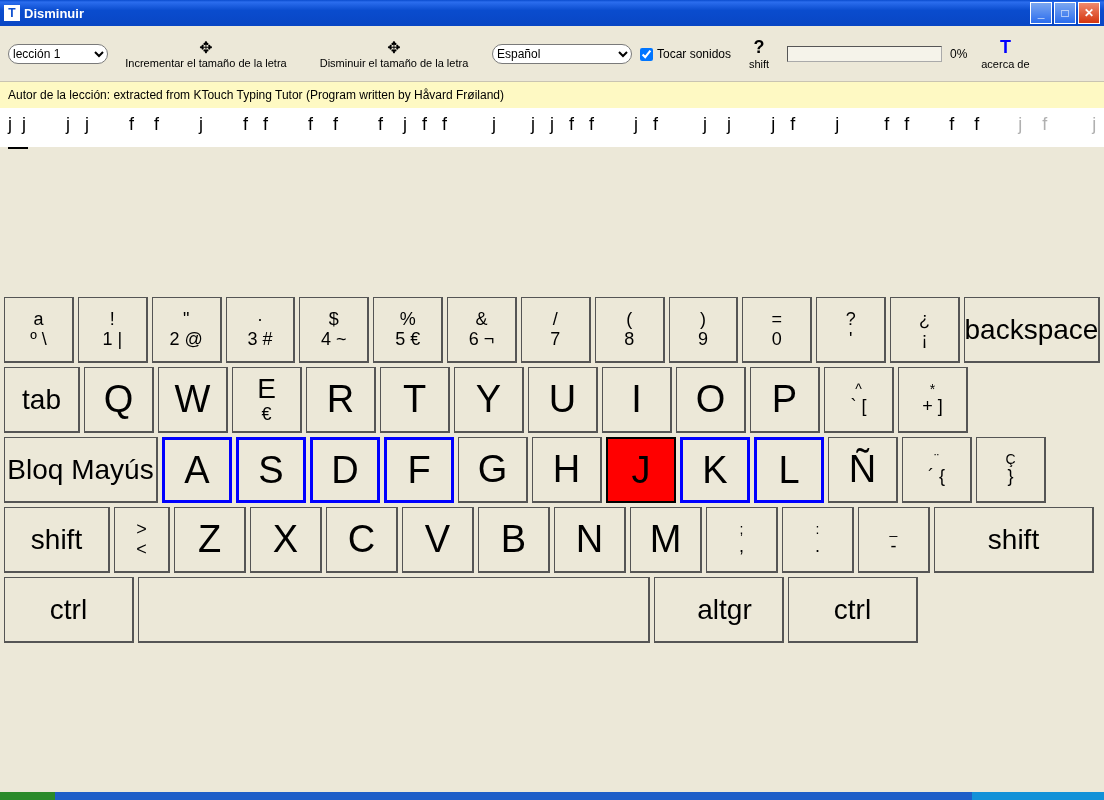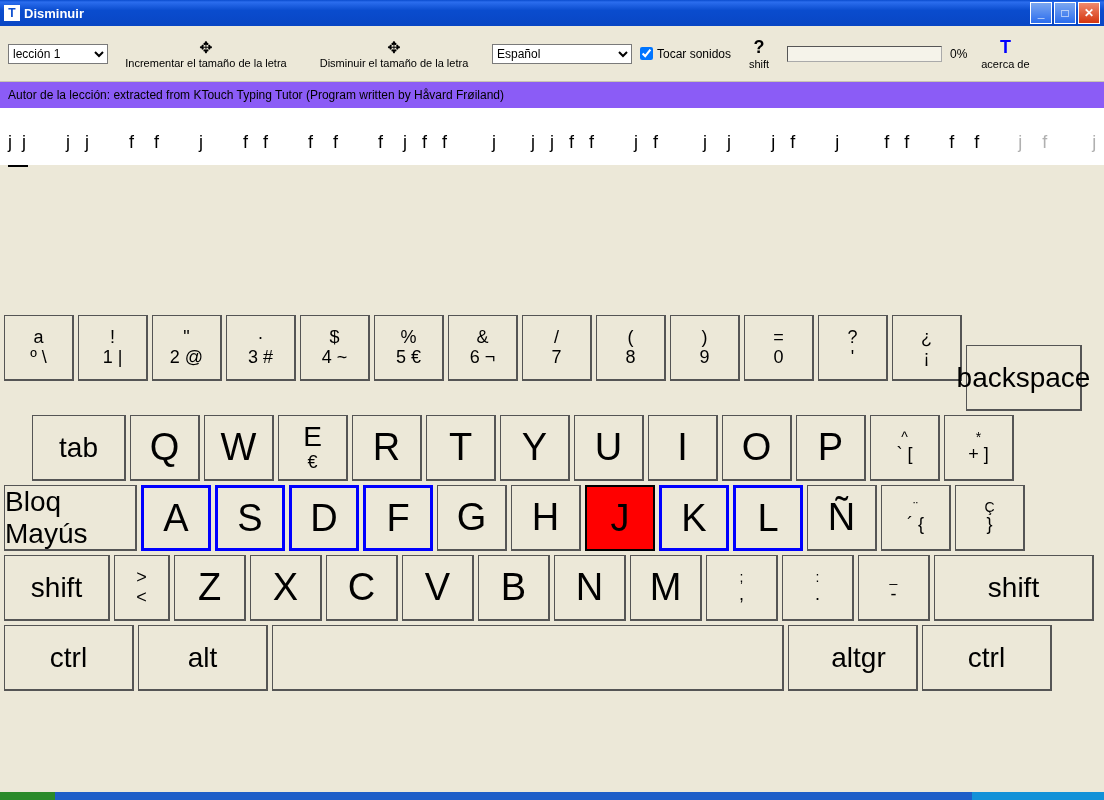--- a/index.html
+++ b/index.html
@@ -44,49 +44,49 @@
   align-items: center;
   padding: 4px 8px;
   gap: 8px;
   font-size: 11px;
 }
 .tb-group {
   display: flex; flex-direction: column; align-items: center; justify-content: center;
   height: 48px;
 }
 select {
-  font-size: 12px; font-family: Tahoma, Arial, sans-serif;
+  font-size: 12px; font-family: Tahoma, Arial, sans-serif; border-radius: 10px;
 }
 .tb-sel { width: 100px; height: 20px; background: #fff; border: 1px solid #7a7a7a; }
 .tb-sel2 { width: 140px; height: 20px; background: #fff; border: 1px solid #7a7a7a; }
 .tb-arrow { font-size: 16px; }
 .tb-label { font-size: 11px; }
-.tb-check { display: flex; align-items: center; gap: 4px; font-size: 12px; }
+.tb-check { display: flex; align-items: flex-end; gap: 4px; font-size: 12px; }
 .tb-help { font-size: 18px; font-weight: bold; }
 .tb-progress {
   width: 155px; height: 16px; border: 1px inset #aaa; background: #f5f3ea;
 }
 .tb-pct { font-size: 12px; }
 .tb-about { font-size: 18px; font-weight: bold; color: #0000ff; }
 
 .author {
-  font-size: 12px; padding: 6px 8px; background: #8b5cf6;
+  font-size: 12px; padding: 6px 8px; background: #fef9c3;
 }
 
 .practice {
   background: #fff;
   padding: 6px 8px 12px 8px;
   font-family: Arial, sans-serif;
   font-size: 18px;
   letter-spacing: 0;
   word-spacing: 0;
   display: flex;
   gap: 4px;
 }
-.practice span { color: #000; margin-top: 18px; }
+.practice span { color: #000; }
 .practice span.remaining { color: #b0b0b0; }
 .cursor {
   width: 20px; height: 2px; background: #000; margin: 0 0 0 8px;
 }
 
 .body-area {
   background: #ece8d8; height: 148px;
 }
 
 .keyboard {
@@ -226,25 +226,25 @@
         <div class="sub">0</div>
       </div>
       <div class="key small" style="width: 70px; height: 66px;">
         <div>?</div>
         <div class="sub">'</div>
       </div>
       <div class="key small" style="width: 70px; height: 66px;">
         <div>¿</div>
         <div class="sub">¡</div>
       </div>
-      <div class="key label" style="width: 116px; height: 66px; margin-top: 30px;">backspace</div>
+      <div class="key label" style="width: 136px; height: 66px;">backspace</div>
     </div>
 
   <div class="krow" id="row2">
-      <div class="key label" style="width: 94px; height: 66px; margin-left: 28px;">tab</div>
+      <div class="key label" style="width: 76px; height: 66px;">tab</div>
       <div class="key big" style="width: 70px; height: 66px;">Q</div>
       <div class="key big" style="width: 70px; height: 66px;">W</div>
       <div class="key small multi" style="width: 70px; height: 66px;">
         <div style="font-size:28px">E</div>
         <div style="font-size:18px">€</div>
       </div>
       <div class="key big" style="width: 70px; height: 66px;">R</div>
       <div class="key big" style="width: 70px; height: 66px;">T</div>
       <div class="key big" style="width: 70px; height: 66px;">Y</div>
       <div class="key big" style="width: 70px; height: 66px;">U</div>
@@ -255,21 +255,21 @@
         <div class="top">^</div>
         <div class="bot">` [</div>
       </div>
       <div class="key small multi" style="width: 70px; height: 66px;">
         <div class="top">*</div>
         <div class="bot">+ ]</div>
       </div>
     </div>
 
   <div class="krow" id="row3">
-      <div class="key label" style="width: 133px; height: 66px;">Bloq Mayús</div>
+      <div class="key label" style="width: 154px; height: 66px;">Bloq Mayús</div>
       <div class="key big home" style="width: 70px; height: 66px;">A</div>
       <div class="key big home" style="width: 70px; height: 66px;">S</div>
       <div class="key big home" style="width: 70px; height: 66px;">D</div>
       <div class="key big home" style="width: 70px; height: 66px;">F</div>
       <div class="key big" style="width: 70px; height: 66px;">G</div>
       <div class="key big" style="width: 70px; height: 66px;">H</div>
       <div class="key big active" style="width: 70px; height: 66px;">J</div>
       <div class="key big home" style="width: 70px; height: 66px;">K</div>
       <div class="key big home" style="width: 70px; height: 66px;">L</div>
       <div class="key big" style="width: 70px; height: 66px;">Ñ</div>
@@ -306,20 +306,19 @@
       </div>
       <div class="key small multi" style="width: 72px; height: 66px;">
         <div class="top">_</div>
         <div class="bot">-</div>
       </div>
       <div class="key label" style="width: 160px; height: 66px;">shift</div>
     </div>
 
   <div class="krow" id="row5">
       <div class="key label" style="width: 130px; height: 66px;">ctrl</div>
-      <div class="key label" style="width: 130px; height: 66px;">alt</div>
       <div class="key label" style="width: 512px; height: 66px;"></div>
       <div class="key label" style="width: 130px; height: 66px; padding-left: 12px;">altgr</div>
       <div class="key label" style="width: 130px; height: 66px;">ctrl</div>
     </div>
 </div>
 
 <div class="taskbar"></div>
 
 </body></html>

